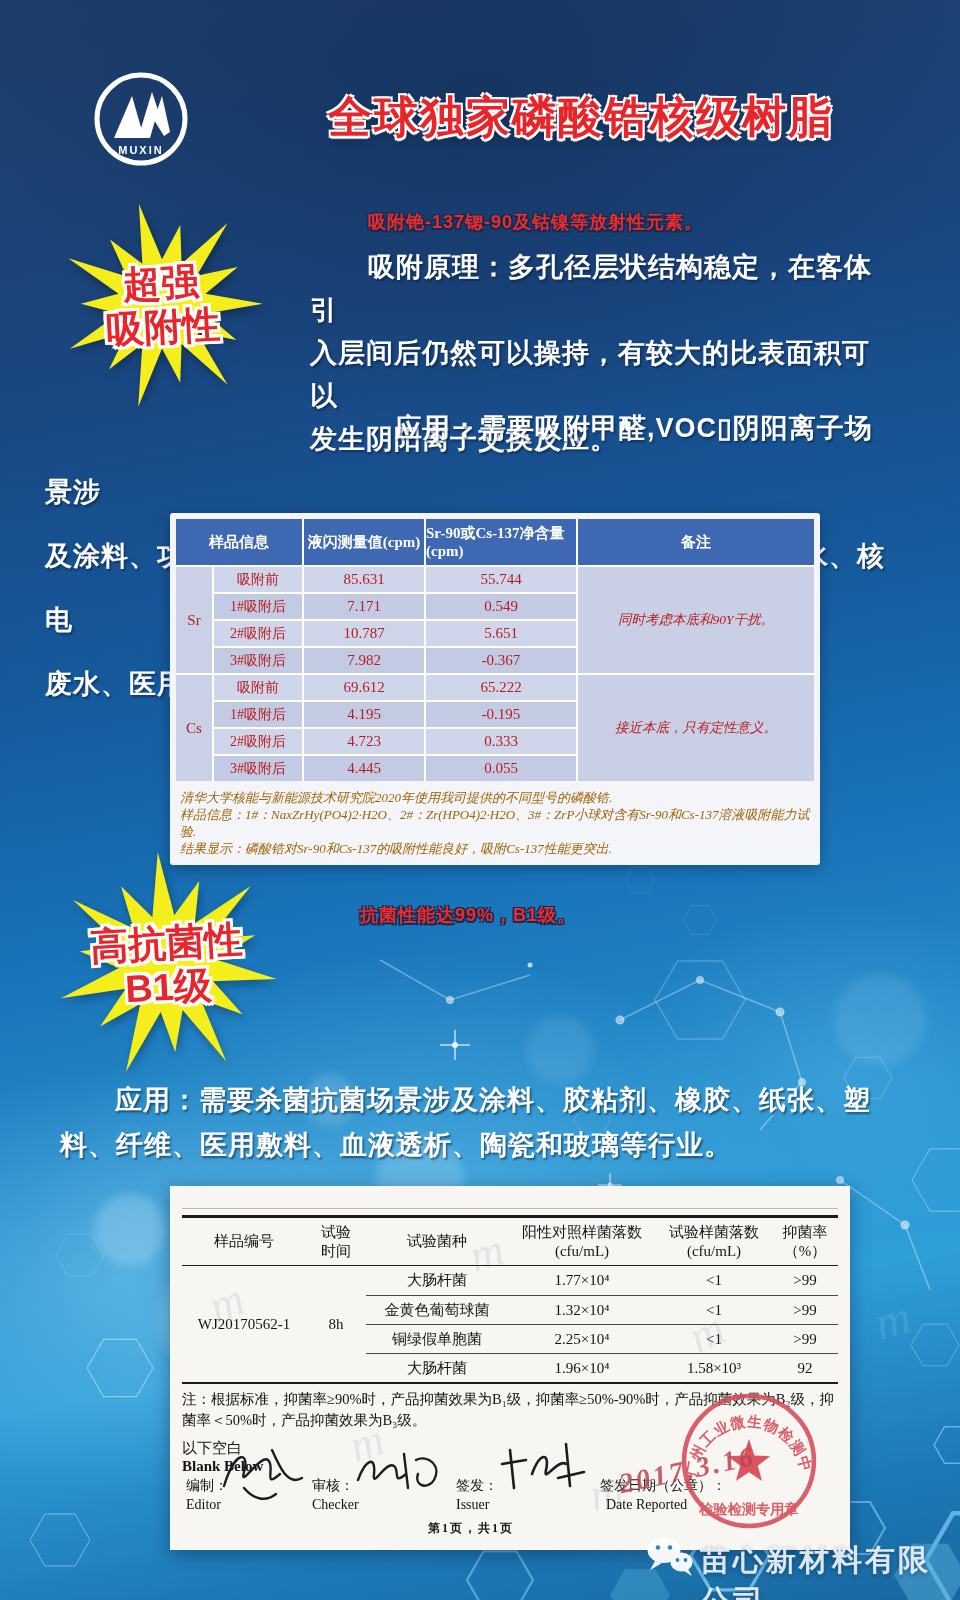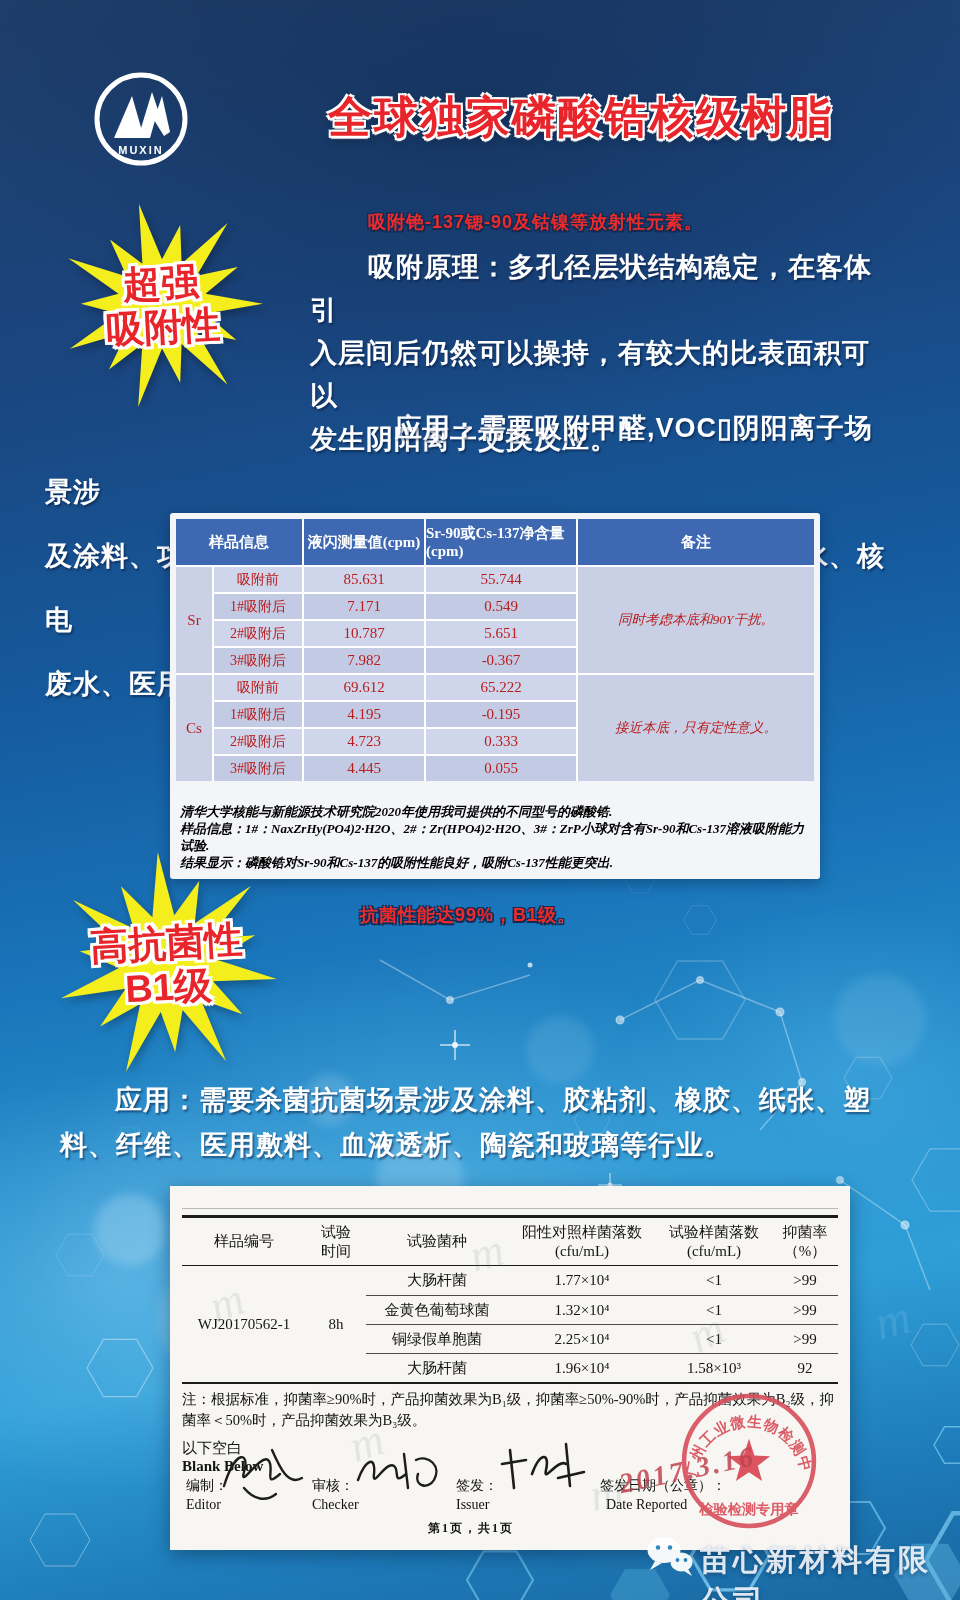--- a/index.html
+++ b/index.html
@@ -31,21 +31,21 @@
   
   .panel1{left:170px;top:513px;width:650px;background:#f4f5f9;border-radius:3px;padding:6px 6px 4px 6px;
     box-shadow:0 4px 14px rgba(0,20,50,.35);box-sizing:border-box;}
   .t1{display:grid;grid-template-columns:36px 88px 120px 150px 1fr;grid-template-rows:46px repeat(8,25px);gap:2px;background:#fff;}
   .t1 .h{background:#3e68b2;color:#fff;display:flex;align-items:center;justify-content:center;
     font-size:15px;font-weight:bold;font-family:"Liberation Serif",serif;}
   .t1 .c{display:flex;align-items:center;justify-content:center;font-size:14px;color:#b91c1c;font-family:"Liberation Serif",serif;}
   .t1 .a{background:#cfd6eb;} .t1 .b{background:#c3cbe4;} .t1 .g{background:#cad1e7;font-size:15px;}
   .t1 .rm{background:#c9d0e6;font-size:13.5px;font-style:italic;}
   .t1 .v{font-size:15px;}
-  .t1-notes{font-family:"Liberation Serif",serif;font-style:italic;font-size:13px;line-height:17px;color:#000000;padding:22px 4px 4px 4px;font-weight:bold;}
+  .t1-notes{font-family:"Liberation Serif",serif;font-style:italic;font-size:13px;line-height:17px;color:#a16207;padding:8px 4px 4px 4px;}
   
   .paper{left:170px;top:1186px;width:680px;height:364px;background:#f7f6f2;box-shadow:0 5px 18px rgba(0,20,50,.4);
     color:#141414;font-family:"Liberation Serif",serif;box-sizing:border-box;padding:0 12px;}
   .t2wrap{margin-top:22px;border-top:1px solid #b9b9b9;padding-top:6px;}
   .t2{display:grid;grid-template-columns:124px 60px 142px 148px 116px 1fr;grid-template-rows:48px repeat(4,29px);
     border-top:3px solid #1c1c1c;border-bottom:2px solid #1c1c1c;}
   .t2 .hc{display:flex;align-items:center;justify-content:center;text-align:center;font-size:15px;line-height:19px;
     border-bottom:1.5px solid #1c1c1c;}
   .t2 .dc{display:flex;align-items:center;justify-content:center;font-size:15px;}
   .t2 .sep{border-top:1px solid #4a4a4a;}

